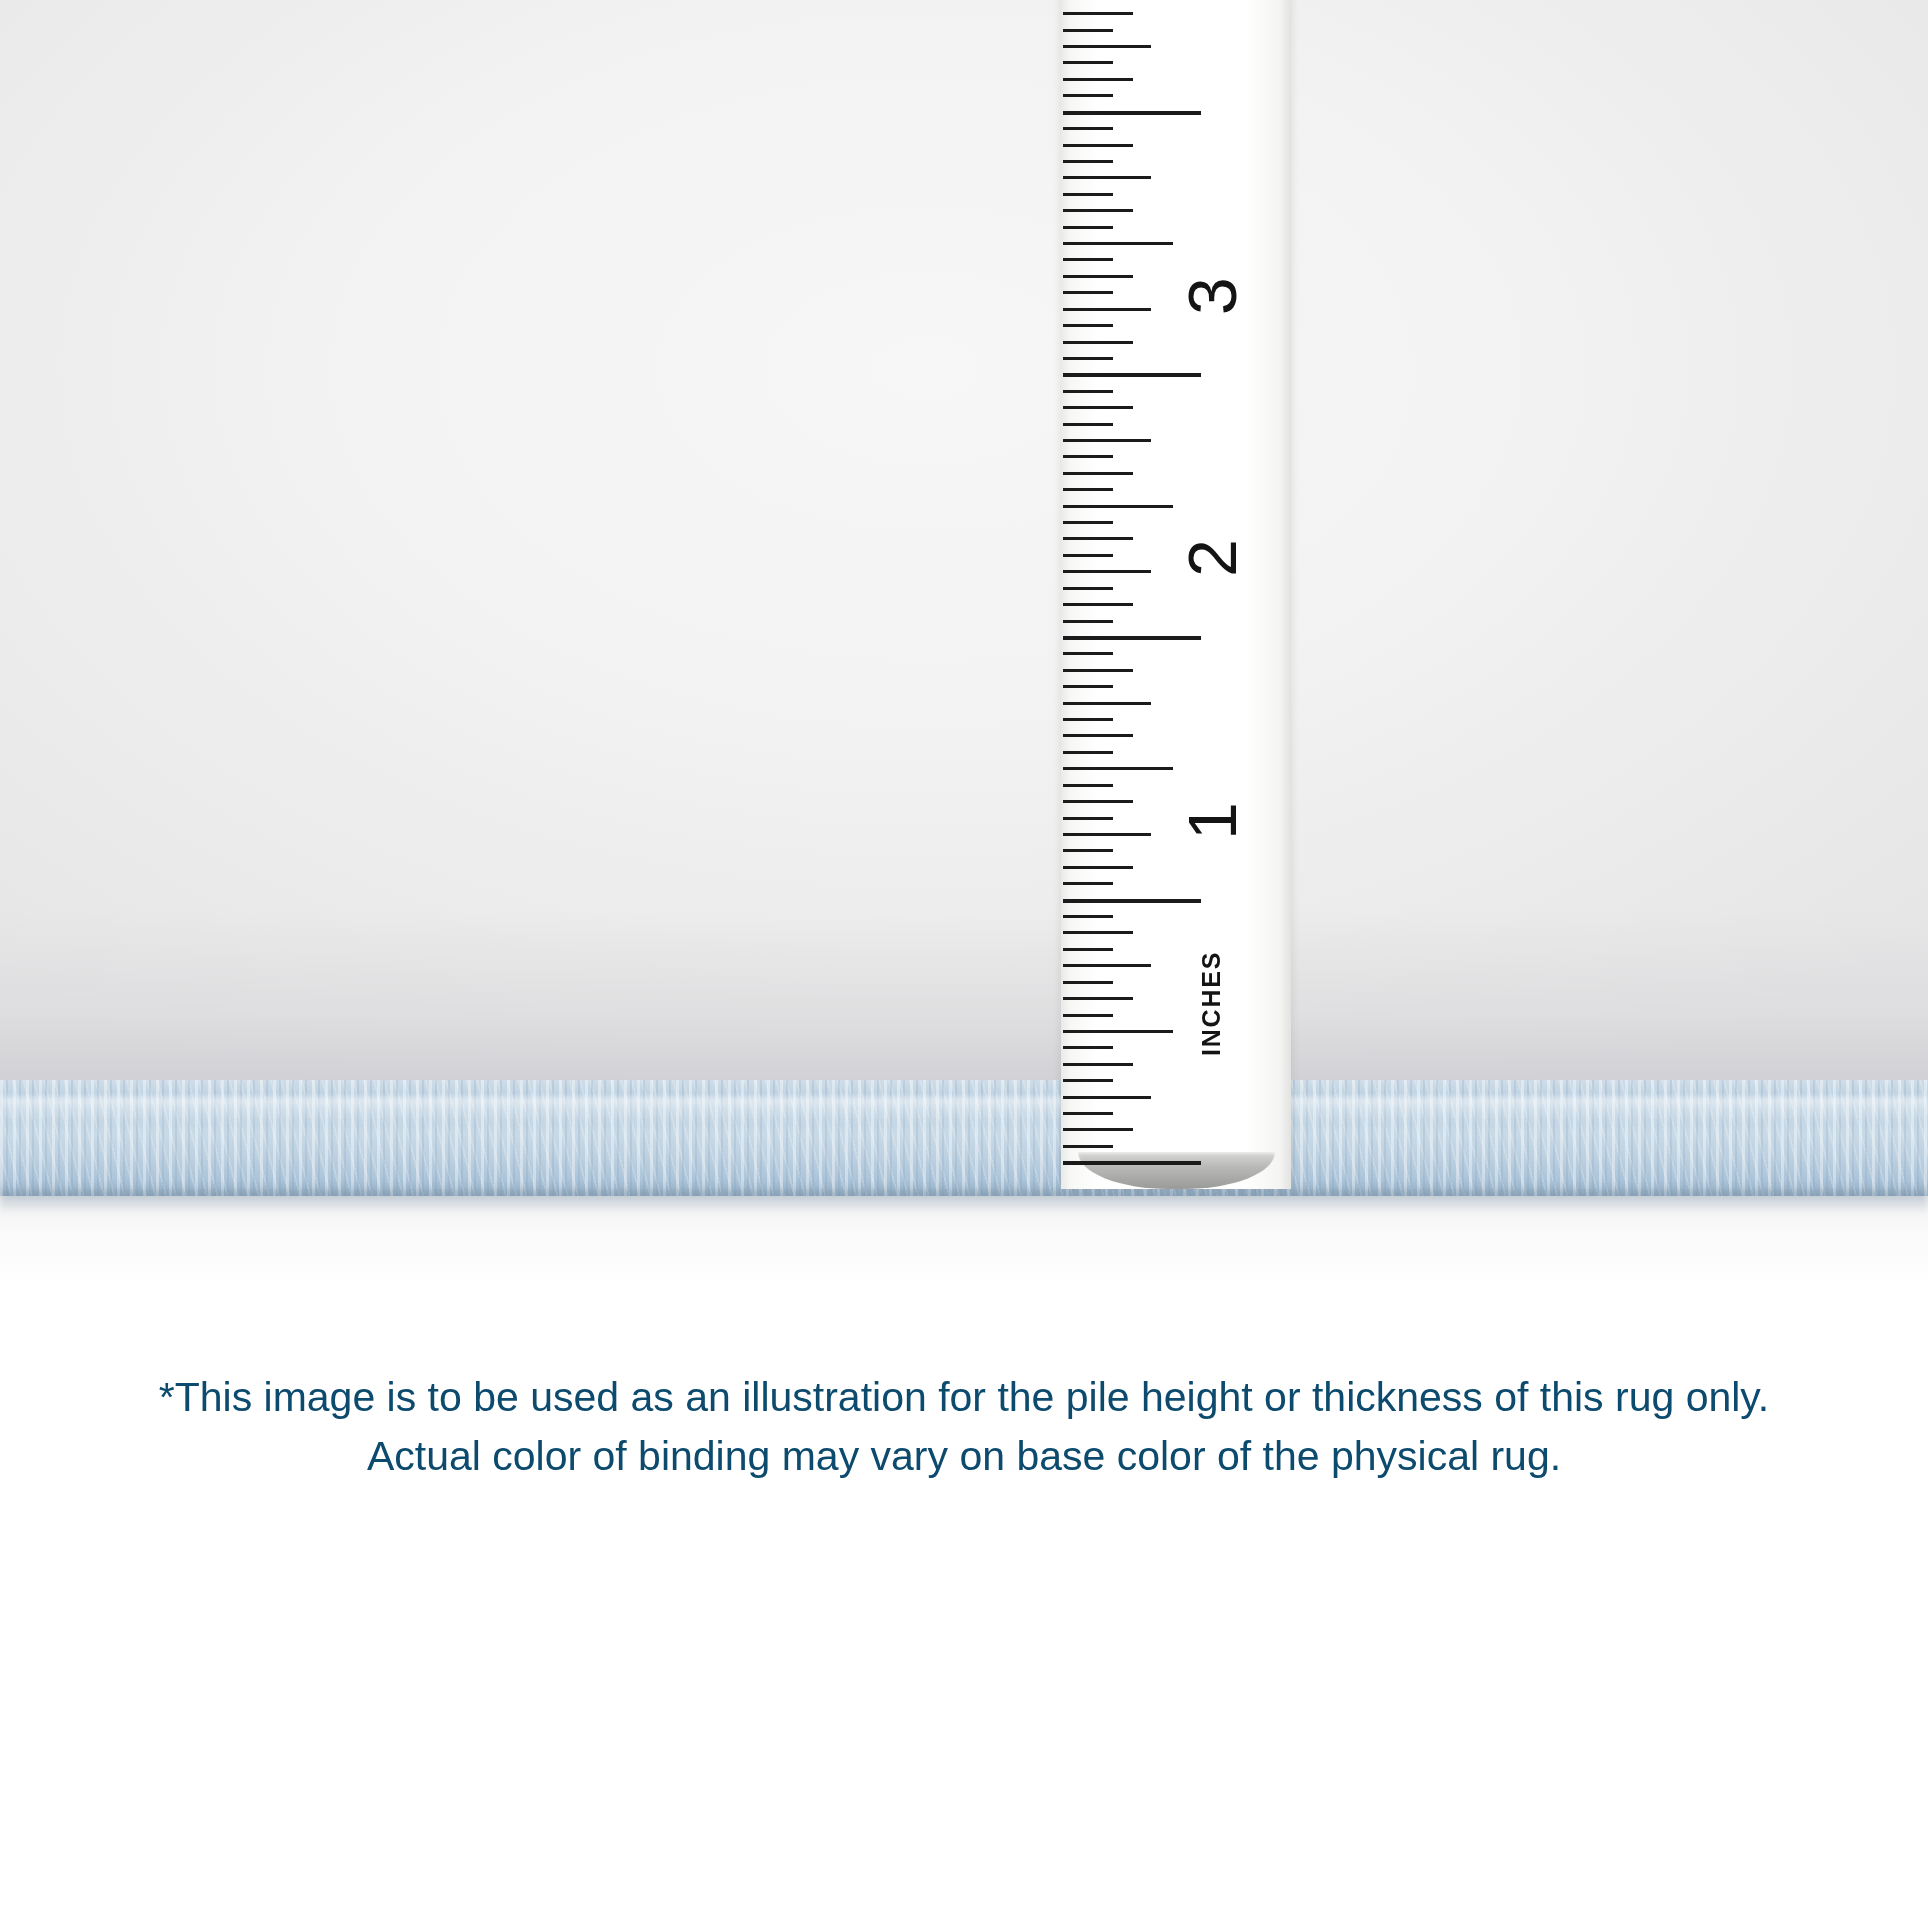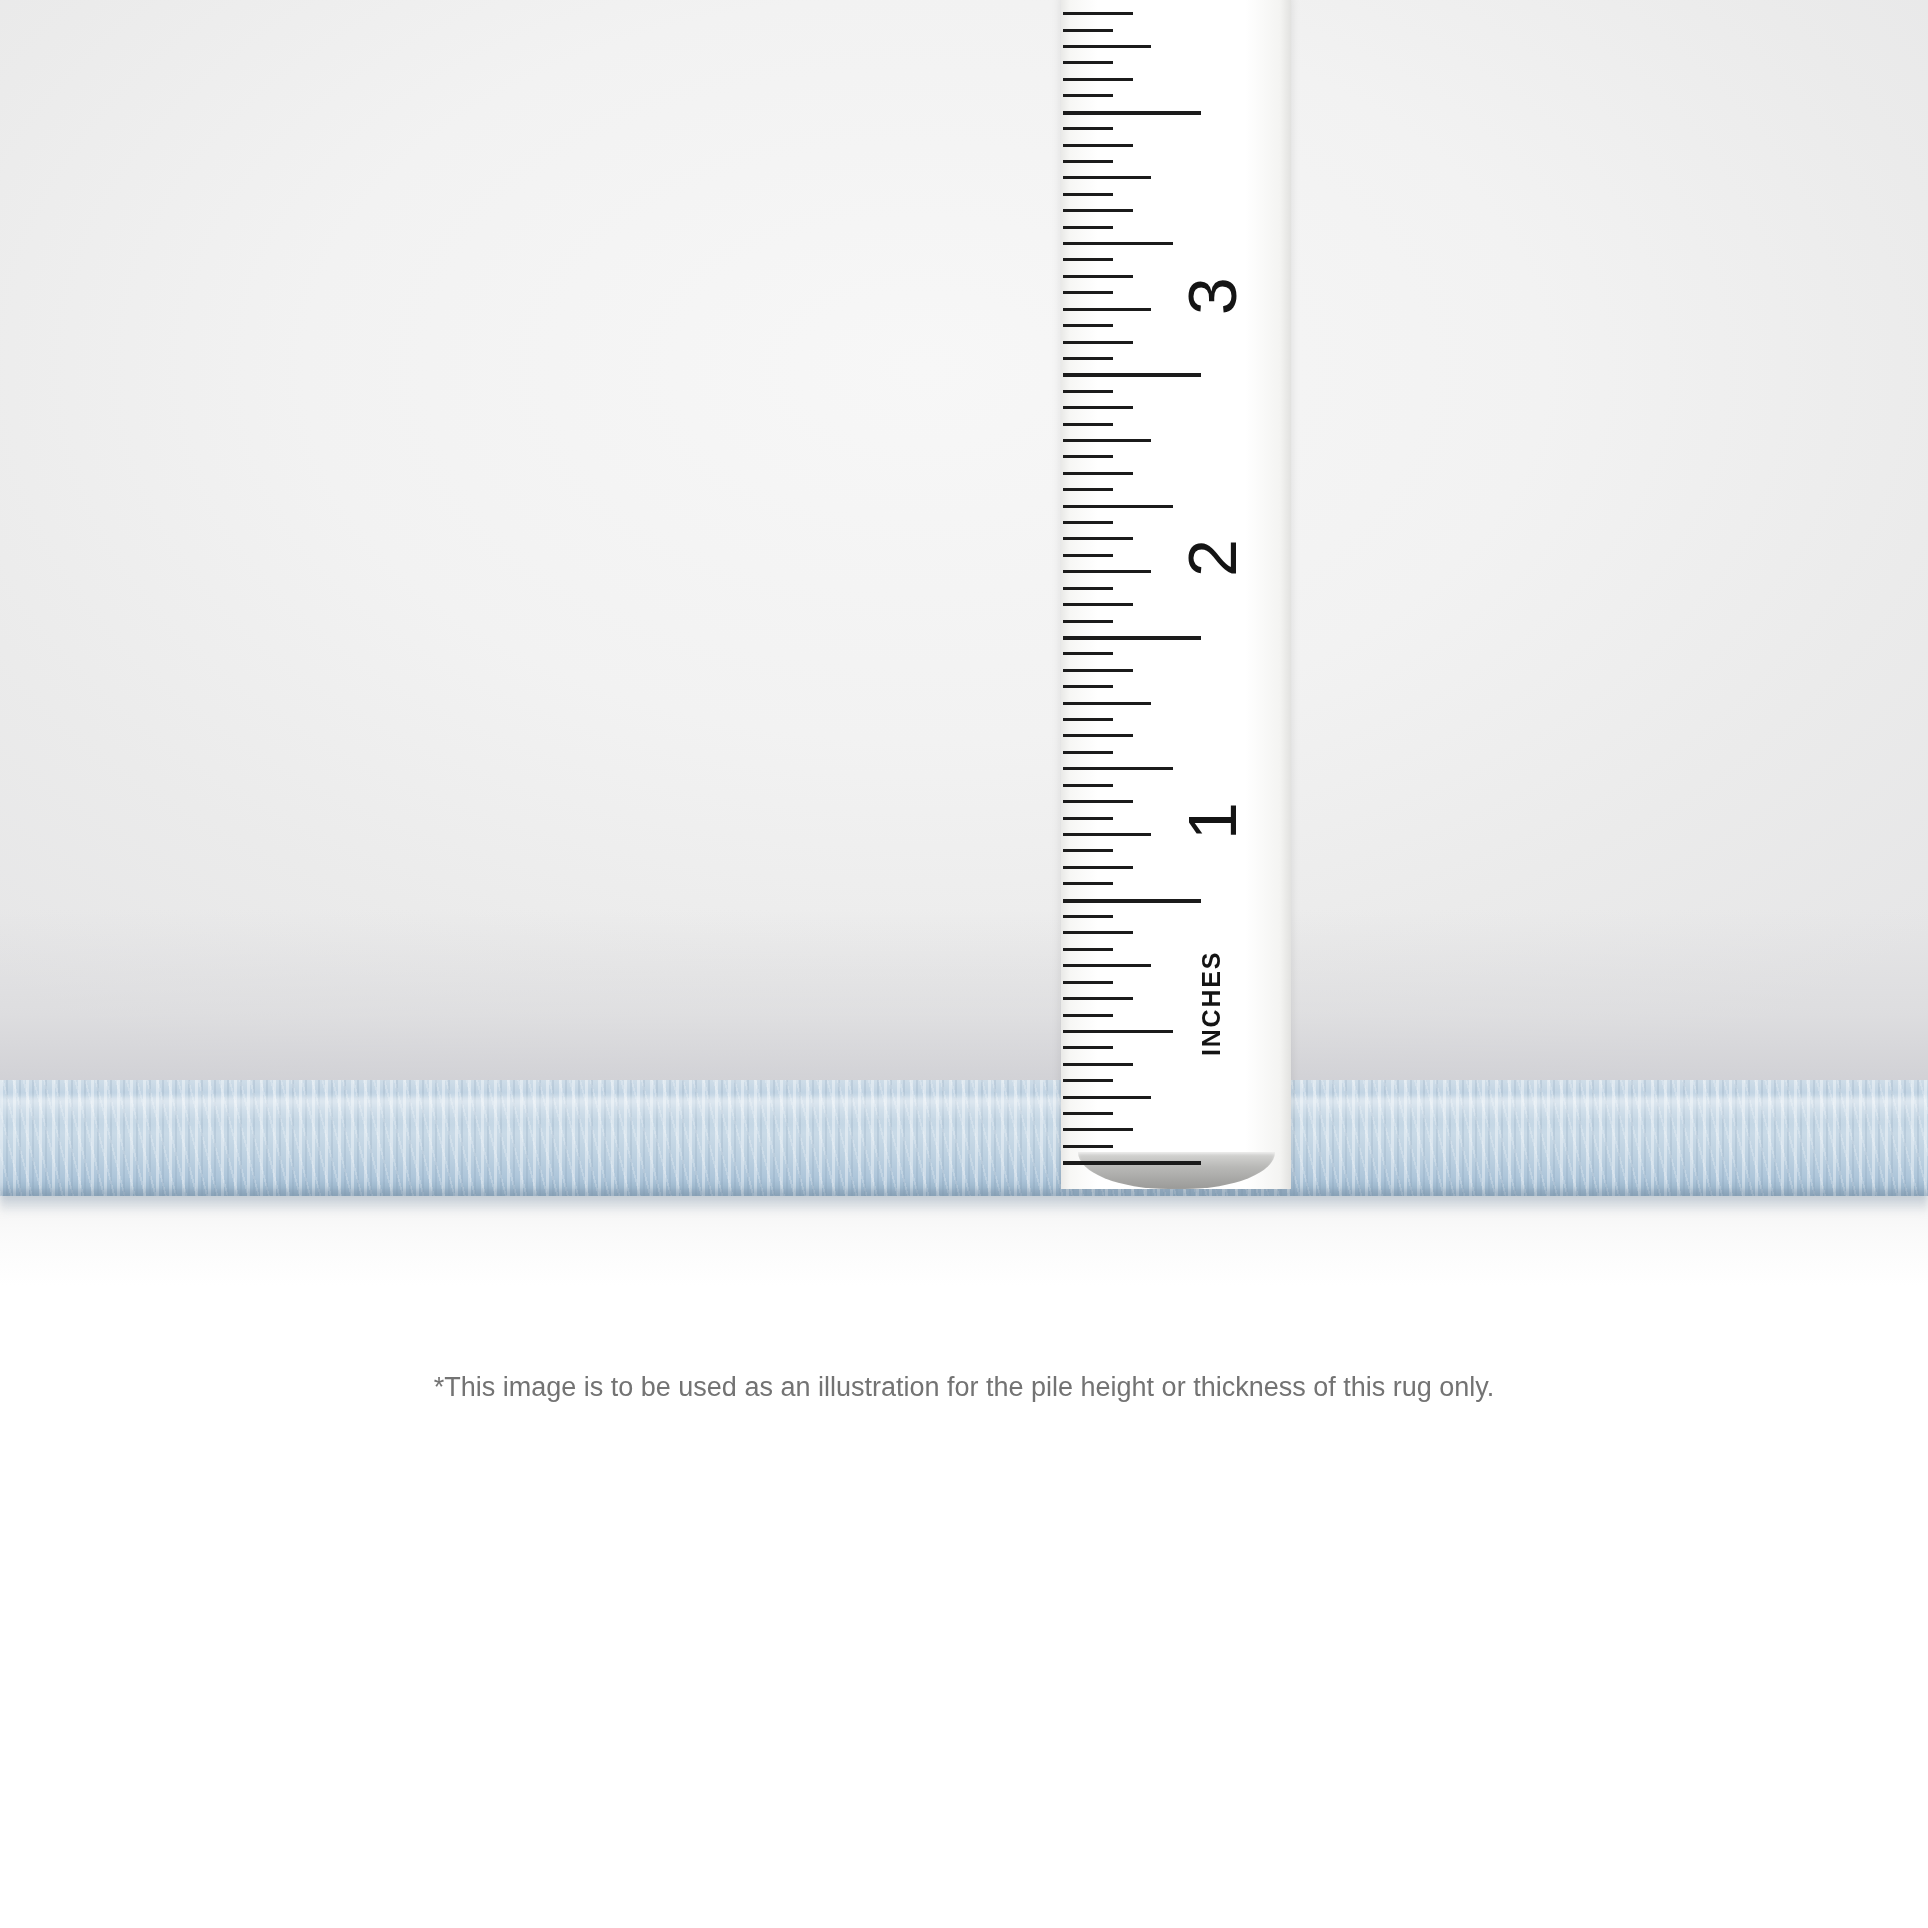--- a/index.html
+++ b/index.html
@@ -176,22 +176,22 @@
     box-shadow: inset 0 1.8px 2.8px rgba(255,255,255,0.6);
   }
 
   
   .caption {
     position: absolute;
     left: 0;
     top: 1368px;
     width: 1928px;
     text-align: center;
-    color: #737373;
-    font-size: 27px;
+    color: #0c4a6e;
+    font-size: 41px;
     line-height: 1.45;
     font-family: "Liberation Sans", sans-serif;
   }
   .caption .line {
     display: block;
   }
 </style>
 </head>
 <body>
 
@@ -288,16 +288,17 @@
         <div class="num" style="font-size: 68px; left: 112px; top: 845px;">1</div>
         <div class="num" style="font-size: 68px; left: 112px; top: 582px;">2</div>
         <div class="num" style="font-size: 68px; left: 112px; top: 320px;">3</div>
         <div class="inches-label" style="left: 136px; top: 1061px;">INCHES</div>
       </div>
 
   </div>
 
   <div class="caption">
     <span class="line">*This image is to be used as an illustration for the pile height or thickness of this rug only.</span>
+    <span class="line">Actual color of binding may vary on base color of the physical rug.</span>
   </div>
 
 </div>
 
 
 </body></html>

